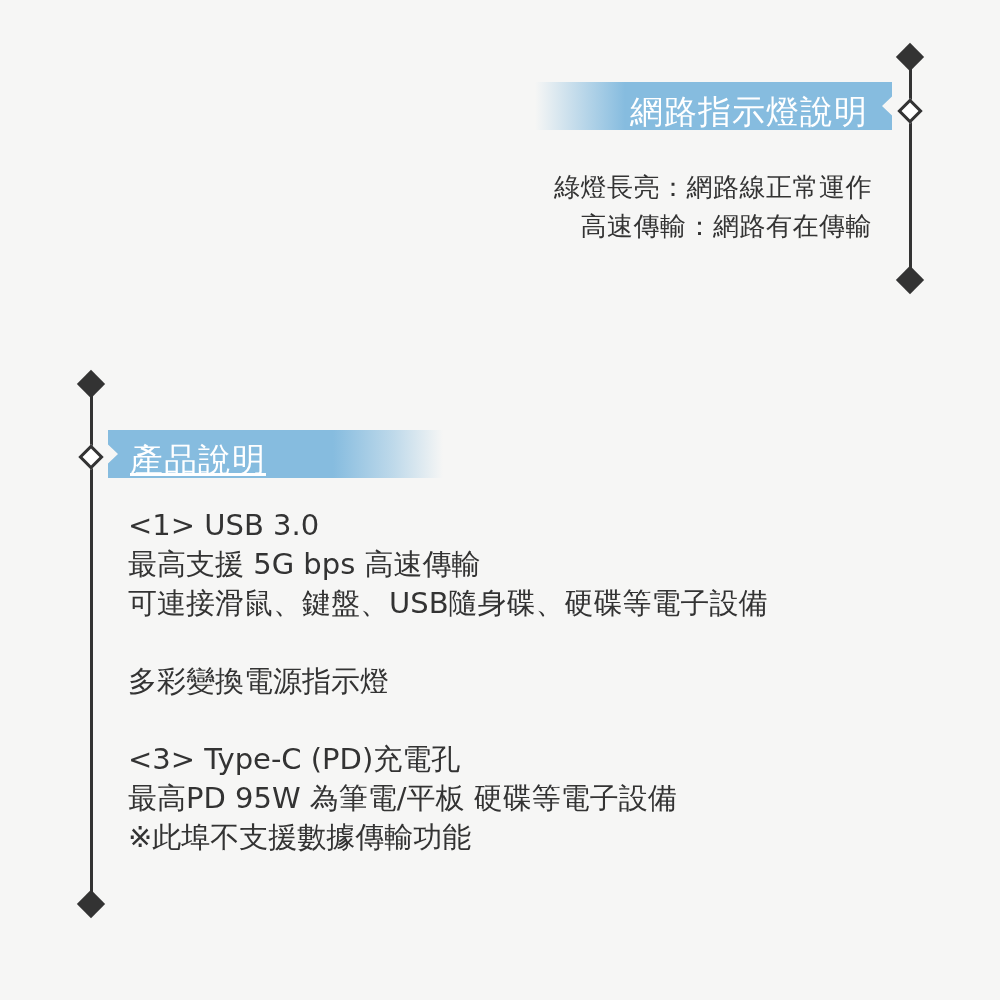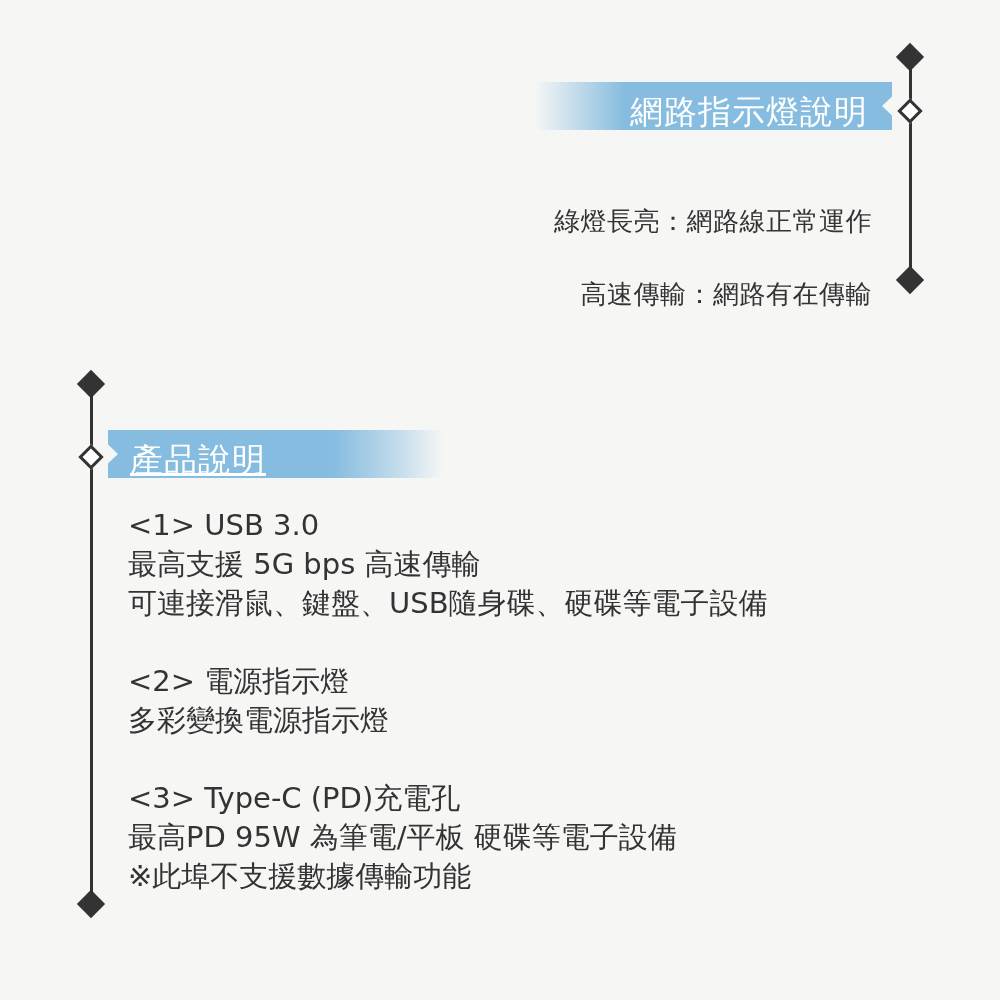--- a/index.html
+++ b/index.html
@@ -34,21 +34,21 @@
     text-align: left; padding-left: 22px;
     clip-path: polygon(0 0, 100% 0, 100% 100%, 0 100%, 0 70%, 10px 50%, 0 30%);
     text-decoration: underline;
   }
 
   .legend-list {
     position: absolute; right: 128px; top: 168px;
     text-align: right; font-size: 26px; line-height: 39px; color: #333333;
     letter-spacing: 0.5px;
   }
-  .legend-row { white-space: nowrap; margin-top: 34px; }
+  .legend-row { white-space: nowrap; }
 
   .product-content {
     position: absolute; left: 128px; top: 506px;
     font-size: 29px; line-height: 39px; color: #333333;
   }
   .product-block { margin-bottom: 39px; }
   .product-line { white-space: nowrap; }
 </style>
 </head>
 <body>
@@ -80,21 +80,20 @@
   <span>產品說明</span>
 </div>
 
 <div class="product-content">
   <div class="product-block">
     <div class="product-line">&lt;1&gt; USB 3.0</div>
     <div class="product-line">最高支援 5G bps 高速傳輸</div>
     <div class="product-line">可連接滑鼠、鍵盤、USB隨身碟、硬碟等電子設備</div>
   </div>
   <div class="product-block">
-    <div class="product-line">&lt;2&gt; 電源指示燈</div>
     <div class="product-line">多彩變換電源指示燈</div>
   </div>
   <div class="product-block">
     <div class="product-line">&lt;3&gt; Type-C (PD)充電孔</div>
     <div class="product-line">最高PD 95W 為筆電/平板 硬碟等電子設備</div>
     <div class="product-line">※此埠不支援數據傳輸功能</div>
   </div>
 </div>
 
 </body></html>

